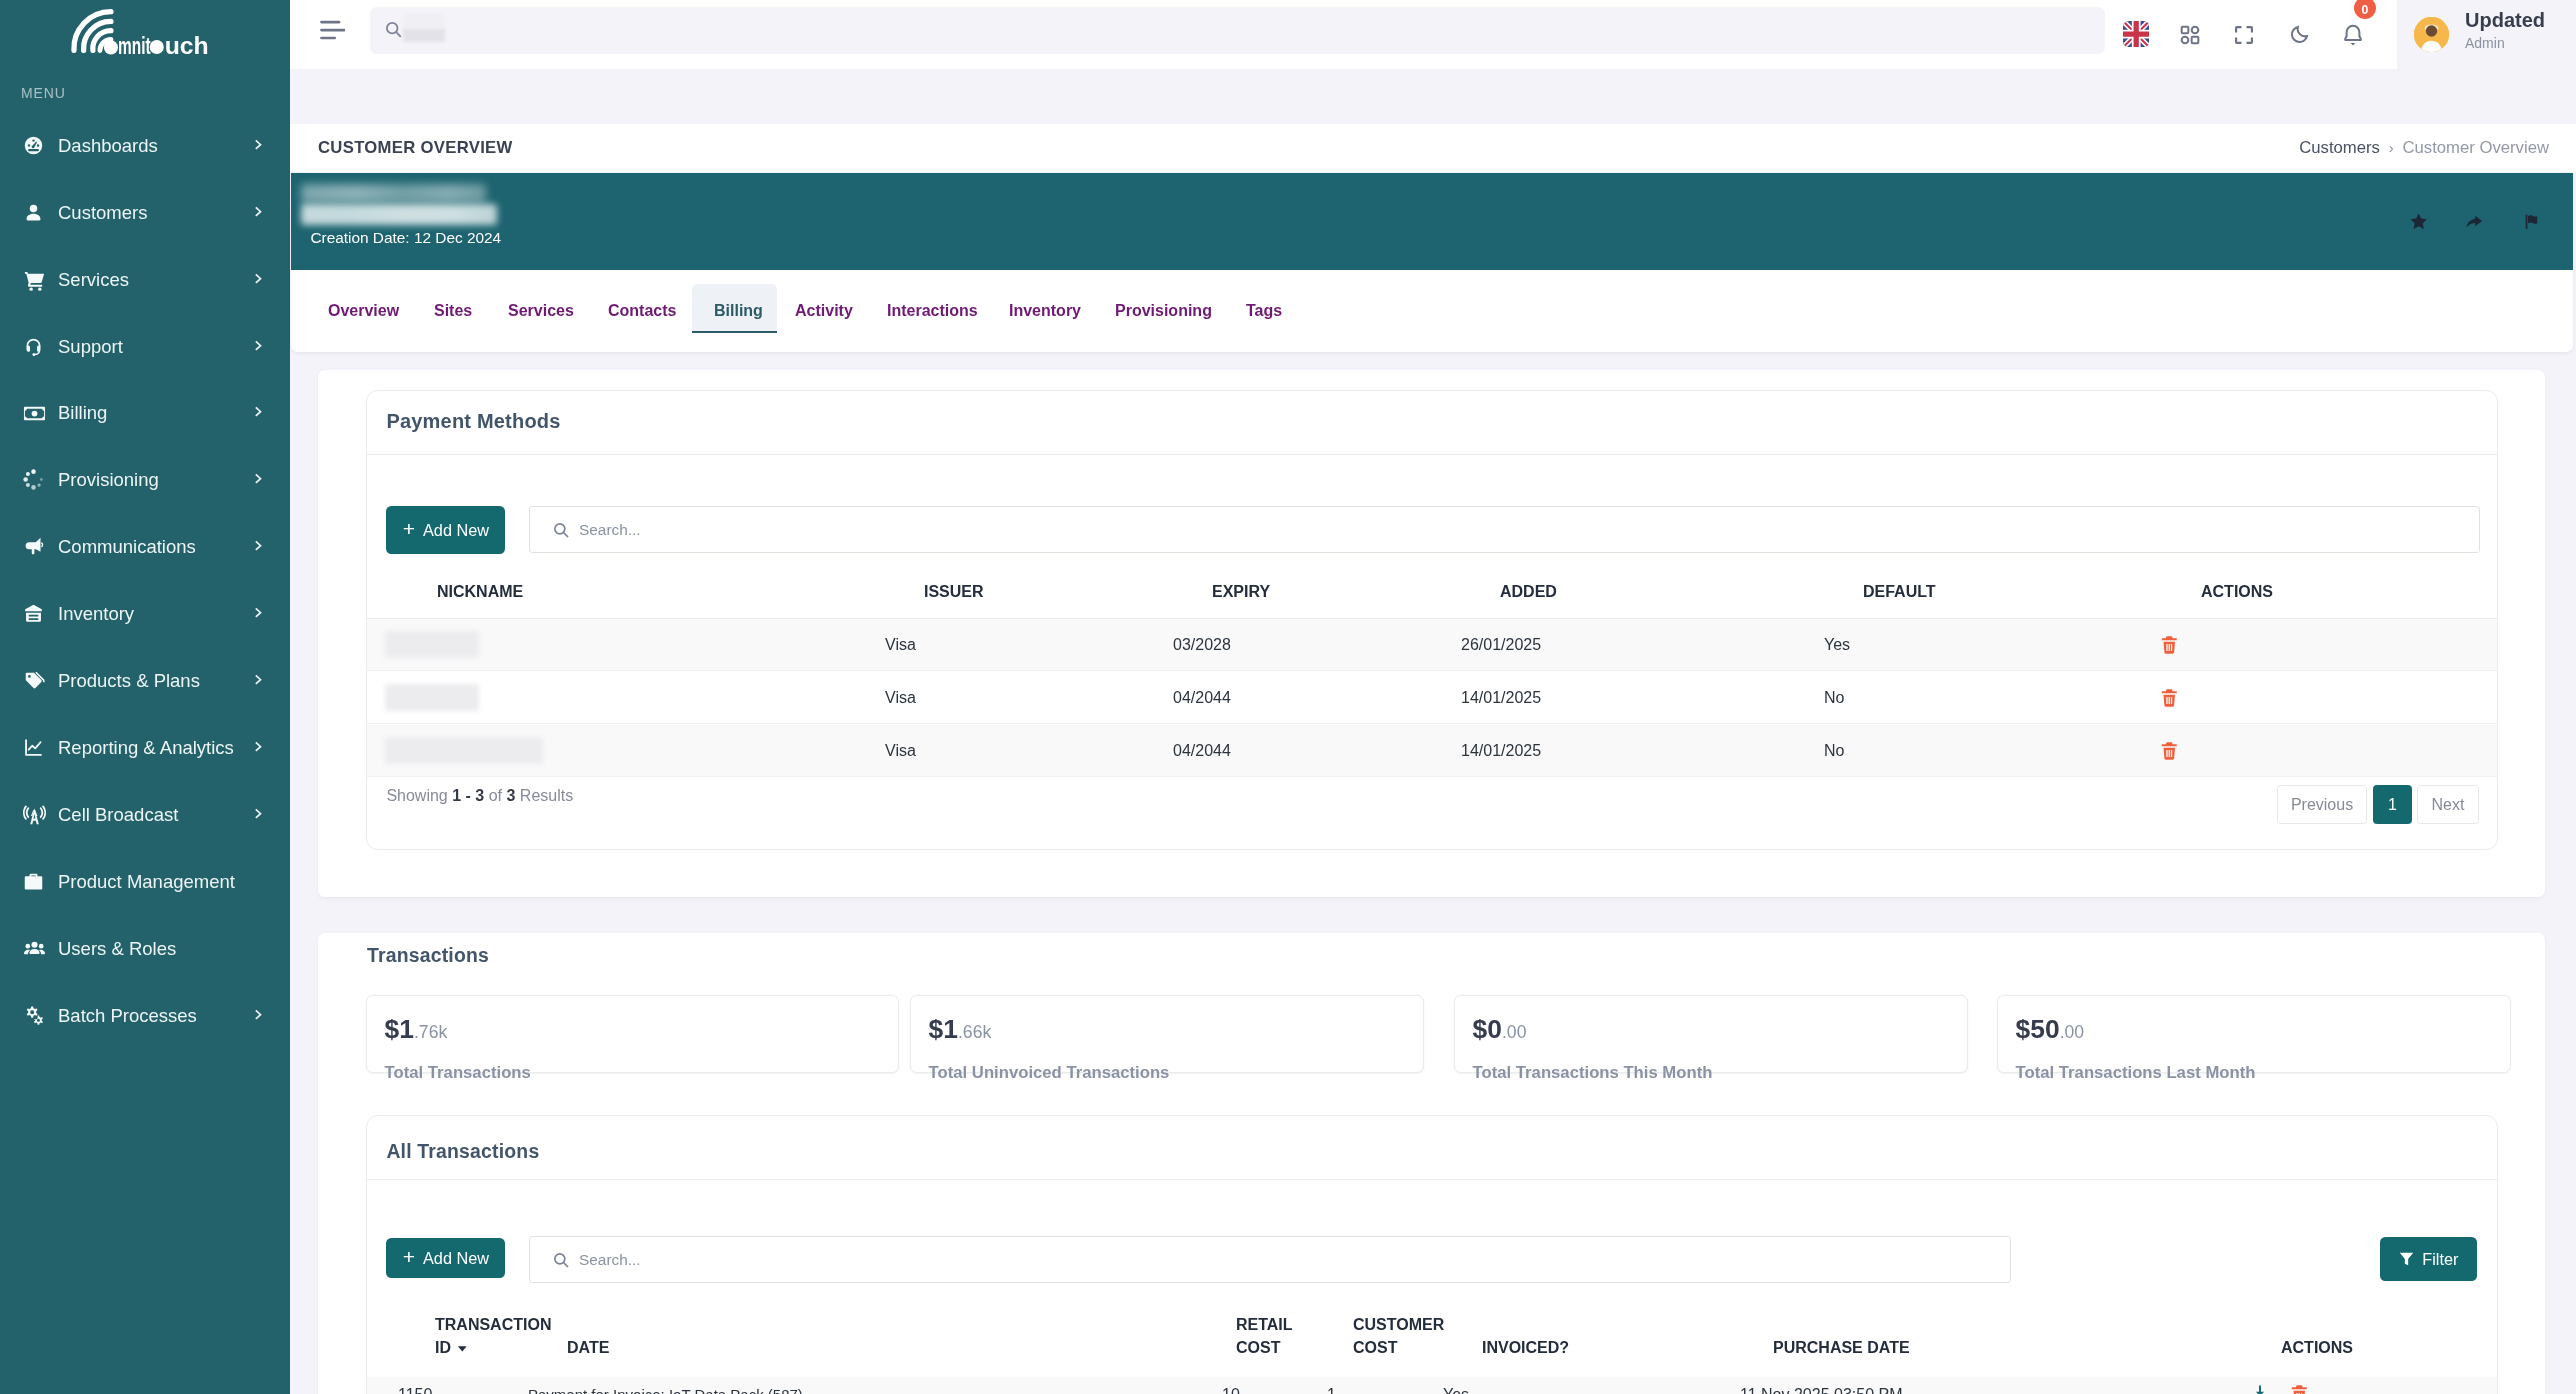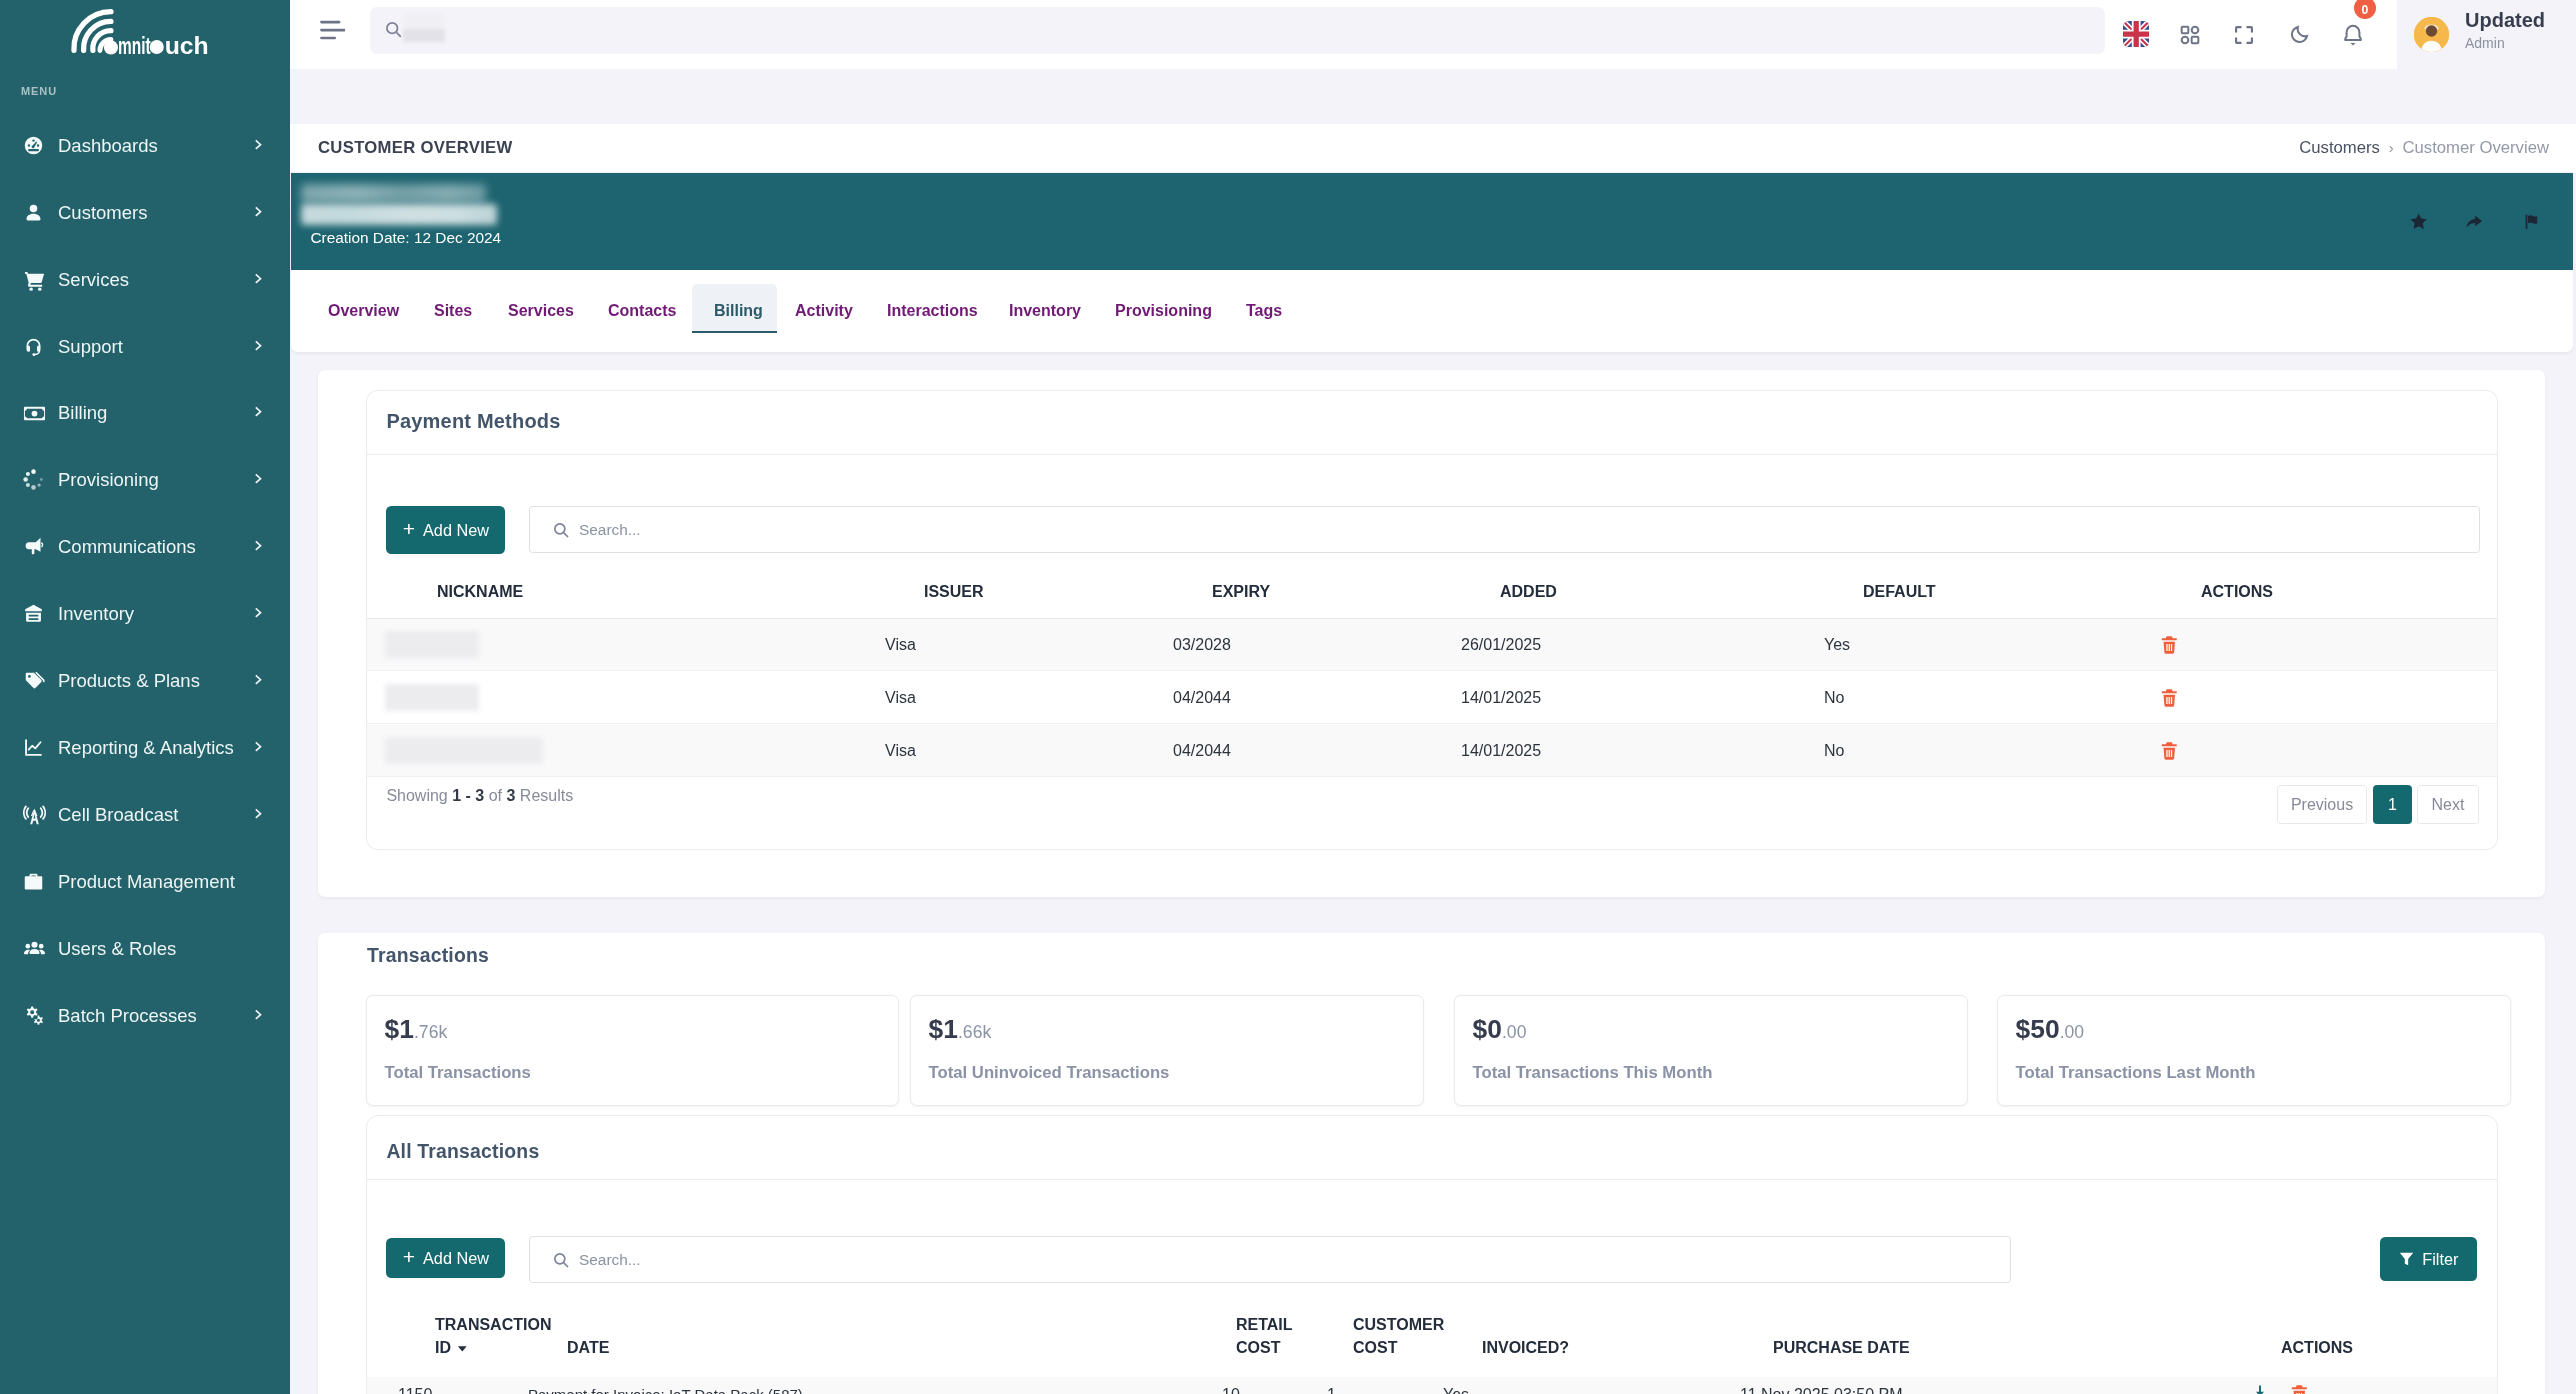--- a/index.html
+++ b/index.html
@@ -3,21 +3,21 @@
 <meta charset="utf-8">
 <style>
   * { margin:0; padding:0; box-sizing:border-box; }
   html,body { width:2576px; height:1395px; }
   body { font-family:"Liberation Sans", sans-serif; background:#f3f3f9; overflow:hidden; }
   .page { position:relative; width:2576px; height:1395px; overflow:hidden; }
   .abs { position:absolute; }
 
   
   .sidebar { position:absolute; left:0; top:0; width:290px; height:1395px; background:#24626b; }
-  .menu-label { position:absolute; left:21px; top:85px; font-size:11px; font-weight:bold; letter-spacing:0.9px; color:rgba(255,255,255,.6); }
+  .menu-label { position:absolute; left:21px; top:85px; font-size:14px; font-weight:normal; letter-spacing:0.9px; color:rgba(255,255,255,.6); }
   .mi { position:absolute; left:0; width:290px; height:67px; }
   .mi > svg { position:absolute; left:23px; top:50%; margin-top:-10.6px; }
   .mi .lbl { position:absolute; left:58px; top:50%; transform:translateY(-52%); font-size:18.5px; color:#edf5f5; white-space:nowrap; }
   .mi .chev { position:absolute; right:26.4px; top:50%; transform:translateY(-50%); }
 
   
   .topbar { position:absolute; left:290px; top:0; width:2286px; height:69px; background:#fff; }
   .searchbox { position:absolute; left:80px; top:7px; width:1735px; height:47px; background:#f3f3f9; border-radius:7px; }
   .s-blur { position:absolute; left:33px; top:6.2px; width:42px; height:29px; background:linear-gradient(180deg,#f0f0f4 0 55%,#e2e2e8 55% 100%); border-radius:1.8px; filter:blur(1.8px); }
   .profile { position:absolute; right:0; top:0; width:179px; height:69px; background:#f3f3f9; }
@@ -53,21 +53,21 @@
   .inner { position:absolute; border:0.9px solid #e9ebec; border-radius:12px; background:#fff; }
   .card-h { position:absolute; left:19.4px; font-size:20px; font-weight:bold; color:#42556a; letter-spacing:0.2px; }
   .btn-teal { position:absolute; background:#13696e; border-radius:5.3px; color:#fff; font-size:16.3px; display:flex; align-items:center; justify-content:center; }
   .srch { position:absolute; background:#fff; border:0.9px solid #dde1e5; border-radius:3.5px; }
   .srch .ph { position:absolute; left:49px; top:50%; transform:translateY(-50%); font-size:15.4px; color:#8a93a2; }
   .th { position:absolute; font-size:16px; font-weight:bold; color:#232d3b; white-space:nowrap;margin-left:39px; }
   .td { position:absolute; font-size:16px; color:#2b333d; white-space:nowrap; transform:translateY(-50%); }
   .rowblur { position:absolute; height:26.4px; top:50%; margin-top:-13.2px; background:#ececef; border-radius:2.6px; filter:blur(2.6px); }
   .pagebtn { position:absolute; height:39px; border:0.9px solid #e6e9ec; border-radius:3.5px; background:#fff; color:#878a99; font-size:16px; display:flex; align-items:center; justify-content:center; }
 
-  .statcard { position:absolute; height:111px; background:#fff; border:0.9px solid #e9ebec; border-radius:7px; box-shadow:0 0.9px 1.8px rgba(56,65,74,.07); }
+  .statcard { position:absolute; height:78px; background:#fff; border:0.9px solid #e9ebec; border-radius:7px; box-shadow:0 0.9px 1.8px rgba(56,65,74,.07); }
   .statval { position:absolute; left:17.6px; top:17.6px; font-size:26.4px; font-weight:bold; color:#363c4e; }
   .statval .dec { font-size:17.6px; font-weight:normal; color:#8a92a6; }
   .statlbl { position:absolute; left:17.6px; top:67px; font-size:16.7px; font-weight:bold; color:#8a92a6; }
 </style>
 </head>
 <body>
 <div class="page">
 
   <div class="sidebar" id="sidebar">
 

